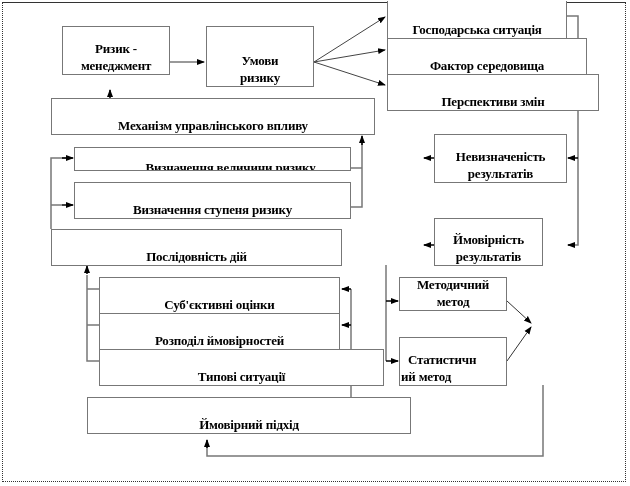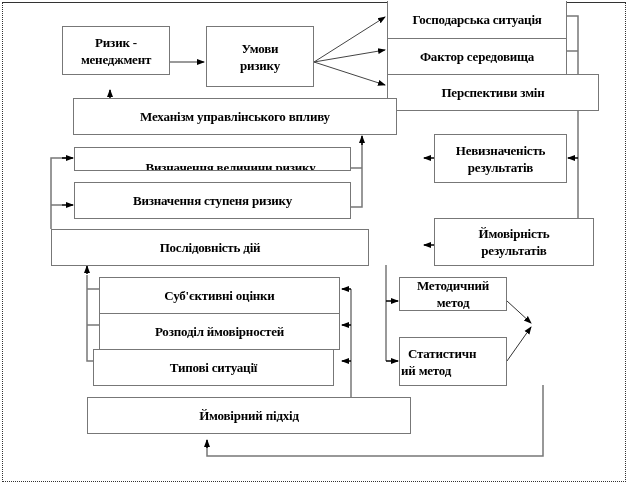--- a/index.html
+++ b/index.html
@@ -8,21 +8,21 @@
     position: absolute; left: 2px; top: 2px; width: 624px; height: 480px;
     border: 1px dotted #333; box-sizing: border-box;
   }
   .frame-top {
     position: absolute; left: 2px; top: 2px; width: 624px; height: 1px; background:#333;
   }
   svg.wires { position: absolute; left: 0; top: 0; }
   .box {
     position: absolute; box-sizing: border-box;
     border: 1.5px solid #777; background: #fff;
-    display: flex; align-items: center; justify-content: center; text-align: center;
+    display: flex; align-items: flex-end; justify-content: center; text-align: center;
     font-family: "Liberation Serif", serif; font-weight: bold; font-size: 13px;
     color: #000; line-height: 17px; letter-spacing: -0.2px;
   }
   .box span { display: block; }
 </style>
 </head>
 <body>
 
 <div class="frame"></div>
 <div class="frame-top"></div>
@@ -92,62 +92,62 @@
 <div class="box" style="left:206px;top:26px;width:108px;height:61px;">
   <div>
       <span>Умови</span>
       <span>ризику</span>
     </div>
 </div>
 
 <div class="box" style="left:387px;top:1px;width:180px;height:38px;border-top:none;">
   <span>Господарська ситуація</span>
 </div>
-<div class="box" style="left:387px;top:38px;width:180px;height:37px;">
+<div class="box" style="left:387px;top:38px;width:200px;height:37px;">
   <span>Фактор середовища</span>
 </div>
 <div class="box" style="left:387px;top:74px;width:212px;height:37px;">
   <span>Перспективи змін</span>
 </div>
 
-<div class="box" style="left:51px;top:98px;width:324px;height:37px;margin-left:22px;">
+<div class="box" style="left:51px;top:98px;width:324px;height:37px;">
   <span>Механізм управлінського впливу</span>
 </div>
 
 <div class="box" style="left:74px;top:147px;width:277px;height:24px;align-items:flex-end;overflow:hidden;padding-left:36px;">
   <span style="margin-bottom:-6px;">Визначення величини ризику</span>
 </div>
 <div class="box" style="left:74px;top:182px;width:277px;height:37px;">
   <span>Визначення ступеня ризику</span>
 </div>
 
-<div class="box" style="left:51px;top:229px;width:318px;height:37px;">
+<div class="box" style="left:51px;top:229px;width:291px;height:37px;">
   <span>Послідовність дій</span>
 </div>
 
 <div class="box" style="left:434px;top:134px;width:133px;height:49px;">
   <div>
       <span>Невизначеність</span>
       <span>результатів</span>
     </div>
 </div>
-<div class="box" style="left:434px;top:218px;width:160px;height:48px;">
+<div class="box" style="left:434px;top:218px;width:109px;height:48px;">
   <div>
       <span>Ймовірність</span>
       <span>результатів</span>
     </div>
 </div>
 
 <div class="box" style="left:99px;top:277px;width:241px;height:37px;">
   <span>Суб'єктивні оцінки</span>
 </div>
 <div class="box" style="left:99px;top:313px;width:241px;height:37px;">
   <span>Розподіл ймовірностей</span>
 </div>
-<div class="box" style="left:93px;top:349px;width:241px;height:37px;">
+<div class="box" style="left:99px;top:349px;width:285px;height:37px;">
   <span>Типові ситуації</span>
 </div>
 
 <div class="box" style="left:399px;top:277px;width:108px;height:34px;">
   <div>
       <span>Методичний</span>
       <span>метод</span>
     </div>
 </div>
 <div class="box" style="left:399px;top:337px;width:108px;height:49px;text-align:left;justify-content:flex-start;padding-left:8px;">

